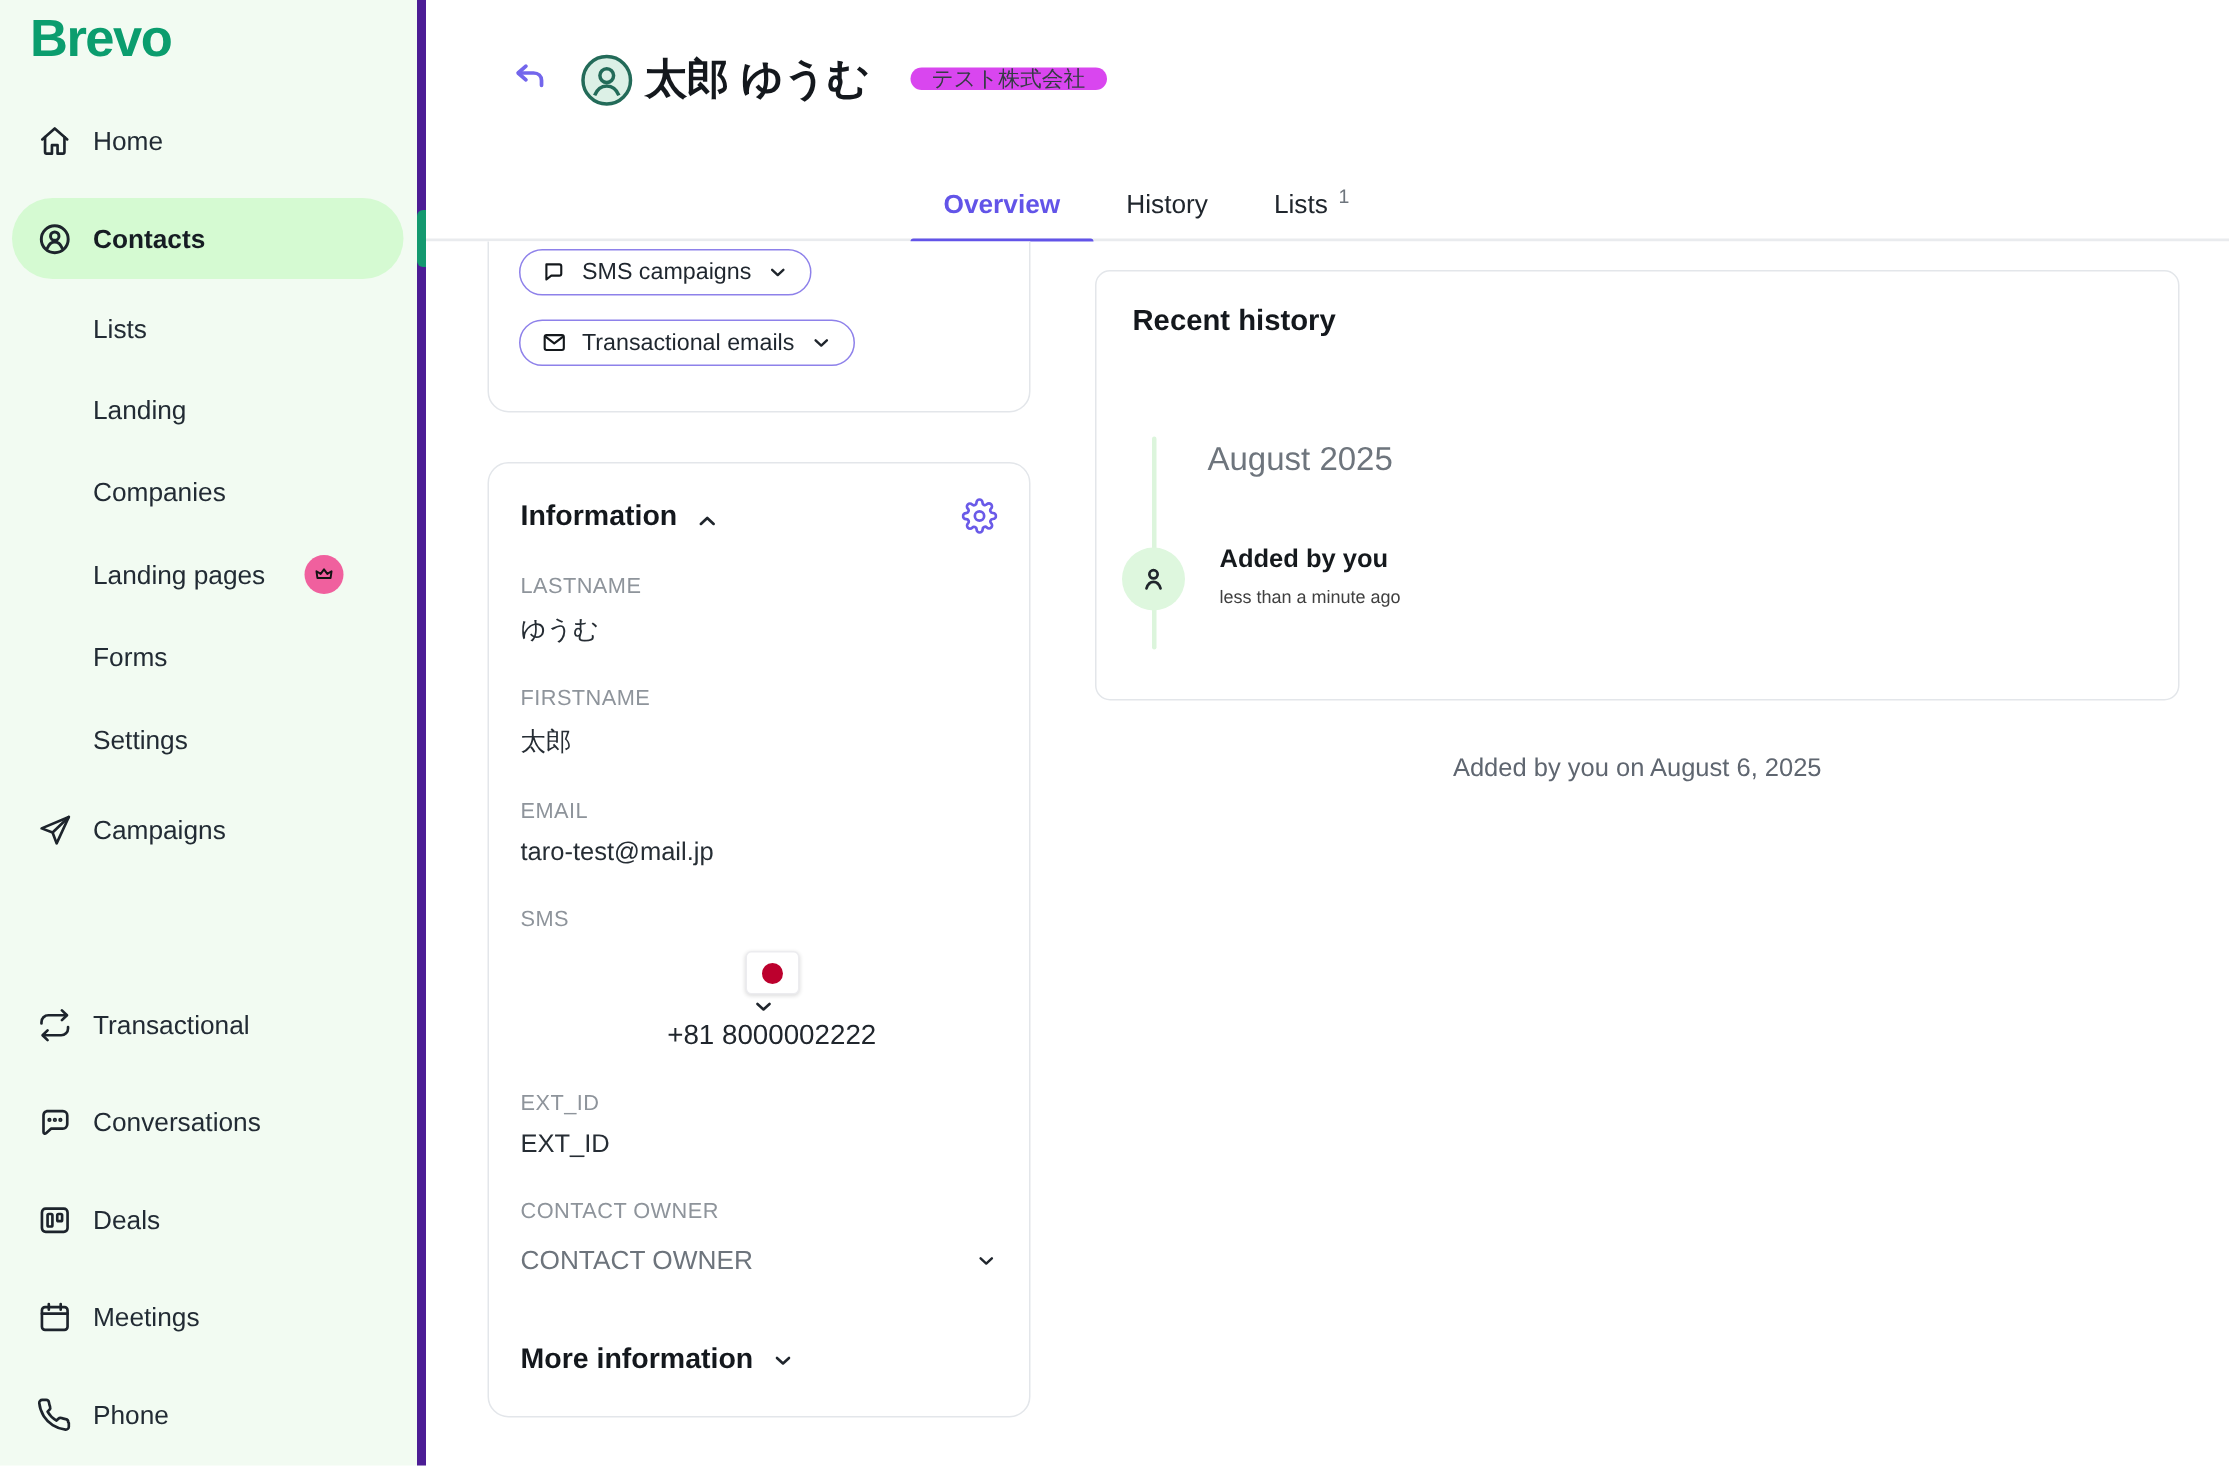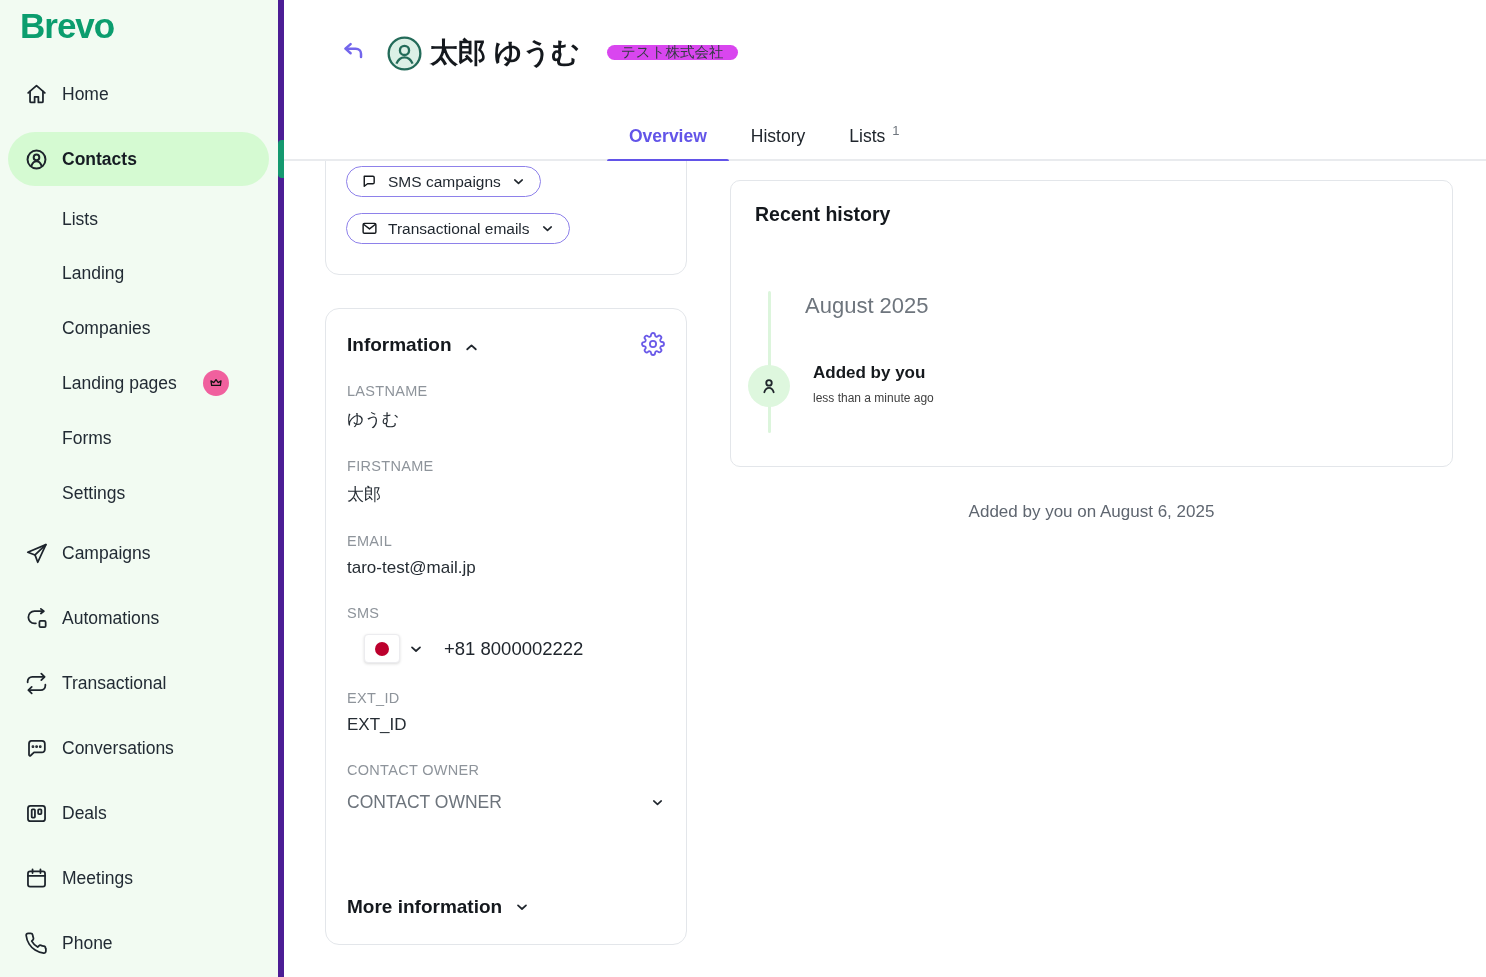--- a/index.html
+++ b/index.html
@@ -60,21 +60,21 @@
   .chev { width:15px; height:15px; color:#20262d; }
 
   .info-card { position:absolute; left:41px; top:147px; width:362px; height:637px; padding:23px 21px; }
   .info-head { display:flex; align-items:flex-end; }
   .info-title { font-size:19px; font-weight:700; color:#14181d; margin-right:11px; }
   .collapse-toggle { width:17px; height:17px; color:#20262d; cursor:pointer; }
   .gear { margin-left:auto; width:24px; height:24px; color:#6a5ae8; cursor:pointer; }
   .field { margin-top:27px; }
   .f-label { font-size:14.5px; color:#8e949b; letter-spacing:.3px; }
   .f-value { margin-top:9px; font-size:17px; color:#262d34; }
-  .phone-row { display:flex; align-items:center; margin-top:13px; margin-bottom:9px; padding-left:17px; }
+  .phone-row { display:flex; align-items:center; margin-top:13px; margin-bottom:9px; padding-left:17px;flex-direction:column; }
   .flag-chip { width:36px; height:29px; background:#fff; border:1px solid #ececef;
     border-radius:4px; box-shadow:0 1px 3px rgba(0,0,0,.14); display:flex;
     align-items:center; justify-content:center; cursor:pointer; }
   .flag-dot { width:14px; height:14px; border-radius:50%; background:#bc002d; }
   .phone-chev { width:16px; height:16px; color:#20262d; margin:0 20px 0 8px; cursor:pointer; }
   .phone-num { font-size:18.5px; color:#20262d; }
   .select-row { display:flex; align-items:center; justify-content:space-between;
     margin-top:14px; cursor:pointer; }
   .select-value { font-size:17.5px; color:#6d747c; }
   .more-info { position:absolute; left:21px; bottom:26px; display:flex; align-items:center;
@@ -151,30 +151,20 @@
   <div class="nav-item" style="top:535px">
     <span class="ni">
       <svg viewBox="0 0 24 24" fill="none" stroke="currentColor" stroke-width="1.7" stroke-linecap="round" stroke-linejoin="round">
           <path d="M21 3.5 3.6 10.8l7 2.6 2.6 7z"></path>
           <path d="M21 3.5 10.6 13.4"></path>
         </svg>
     </span>
     <span>Campaigns</span>
   </div>
 
-  <div class="nav-item" style="top:600px">
-    <span class="ni">
-      <svg viewBox="0 0 24 24" fill="none" stroke="currentColor" stroke-width="1.7" stroke-linecap="round" stroke-linejoin="round">
-          <path d="M16.2 2.8 19 5l-2.8 2.2"></path>
-          <path d="M18.6 5H10a5.8 5.8 0 0 0 0 11.6h1.4"></path>
-          <rect x="14.8" y="14.3" width="6" height="6" rx="1.2"></rect>
-        </svg>
-    </span>
-    <span>Automations</span>
-  </div>
 
   <div class="nav-item" style="top:665px">
     <span class="ni">
       <svg viewBox="0 0 24 24" fill="none" stroke="currentColor" stroke-width="1.7" stroke-linecap="round" stroke-linejoin="round">
           <path d="m16.6 2.5 3.2 3.1-3.2 3.1"></path>
           <path d="M19.4 5.6H7.9A4.4 4.4 0 0 0 3.5 10v.9"></path>
           <path d="m7.4 21.5-3.2-3.1 3.2-3.1"></path>
           <path d="M4.6 18.4h11.5a4.4 4.4 0 0 0 4.4-4.4v-.9"></path>
         </svg>
     </span>

